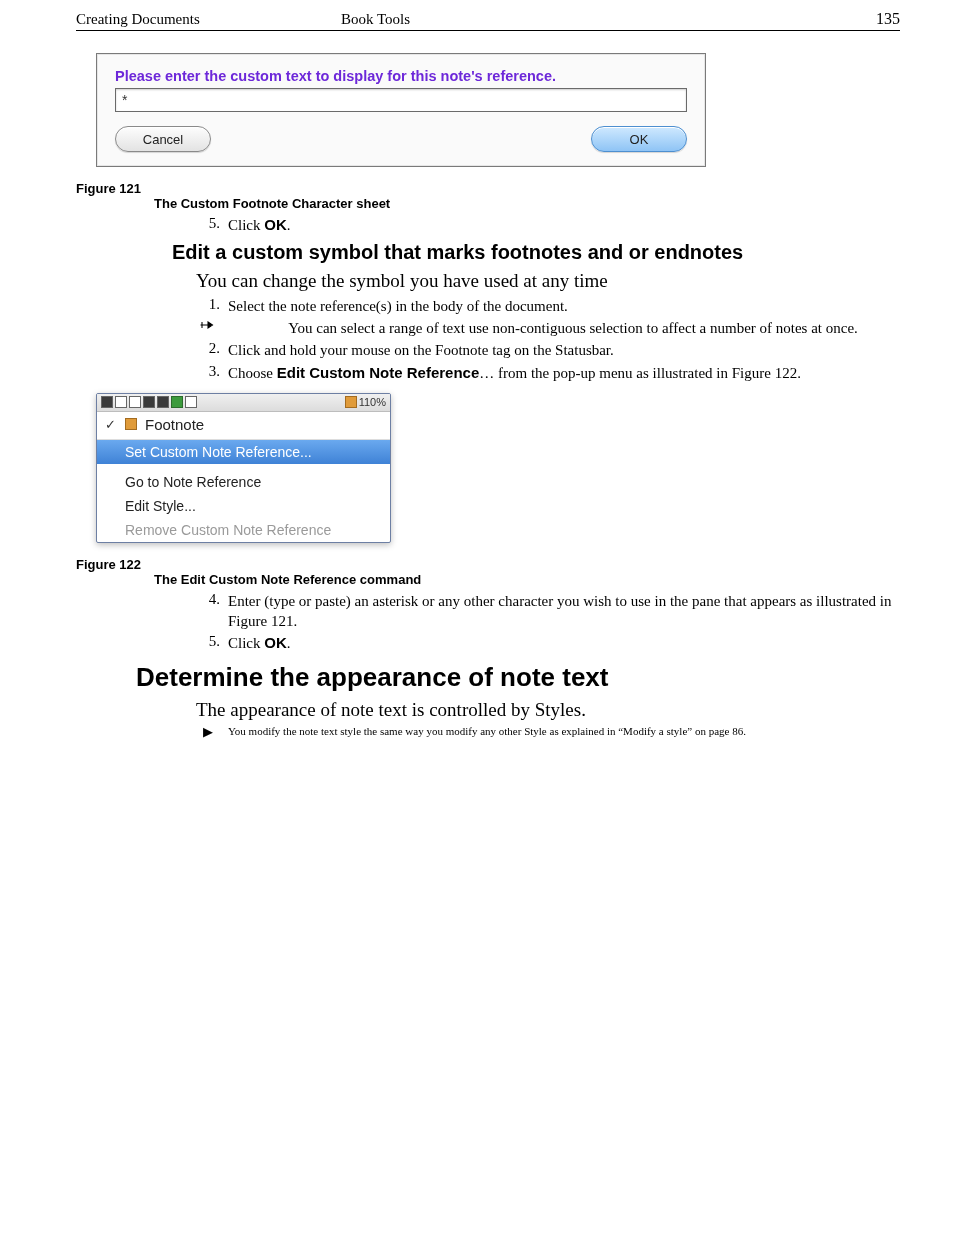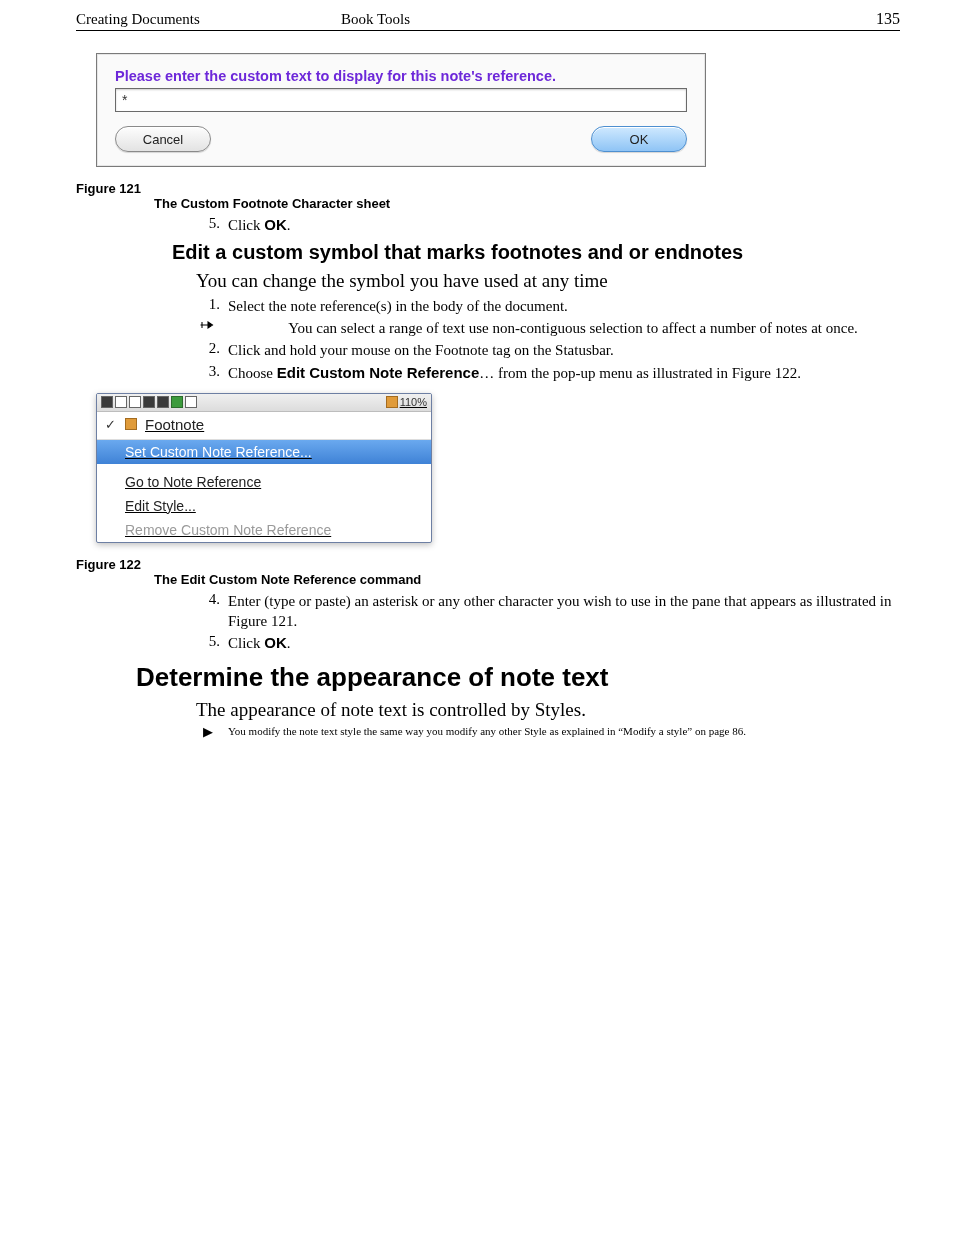--- a/index.html
+++ b/index.html
@@ -105,28 +105,27 @@
   .body-line { margin-left: 120px; font-size: 19px; line-height: 1.35; margin-bottom: 2px; }
   .hand-row { display: flex; margin: 2px 0 2px 0; text-align: center; }
   .hand-row .hand {
     width: 24px; text-align: center; margin-right: 8px; font-size: 15px;
   }
   .hand-row .hand svg { width: 18px; height: 14px; }
   .hand-row .sub { margin-left: 18px; }
   .hand-row .txt { flex: 1; font-size: 15px; line-height: 1.35; }
   .menu-wrap { margin: 10px 0 14px 20px; }
   .menu-card {
-    width: 336px;
+    width: 295px;
     background: #fff;
     border: 1px solid #6d7fa3;
     border-radius: 2px;
     box-shadow: 0 2px 6px rgba(0,0,0,0.25);
     overflow: hidden;
     font-family: "Lucida Grande", Arial, sans-serif;
-    text-decoration: underline;
   }
   .status-strip {
     height: 18px;
     background: linear-gradient(#f0f0f0,#dcdcdc);
     display: flex;
     align-items: center;
     gap: 2px;
     padding: 0 4px;
     border-bottom: 1px solid #bdbdbd;
     font-size: 11px;

